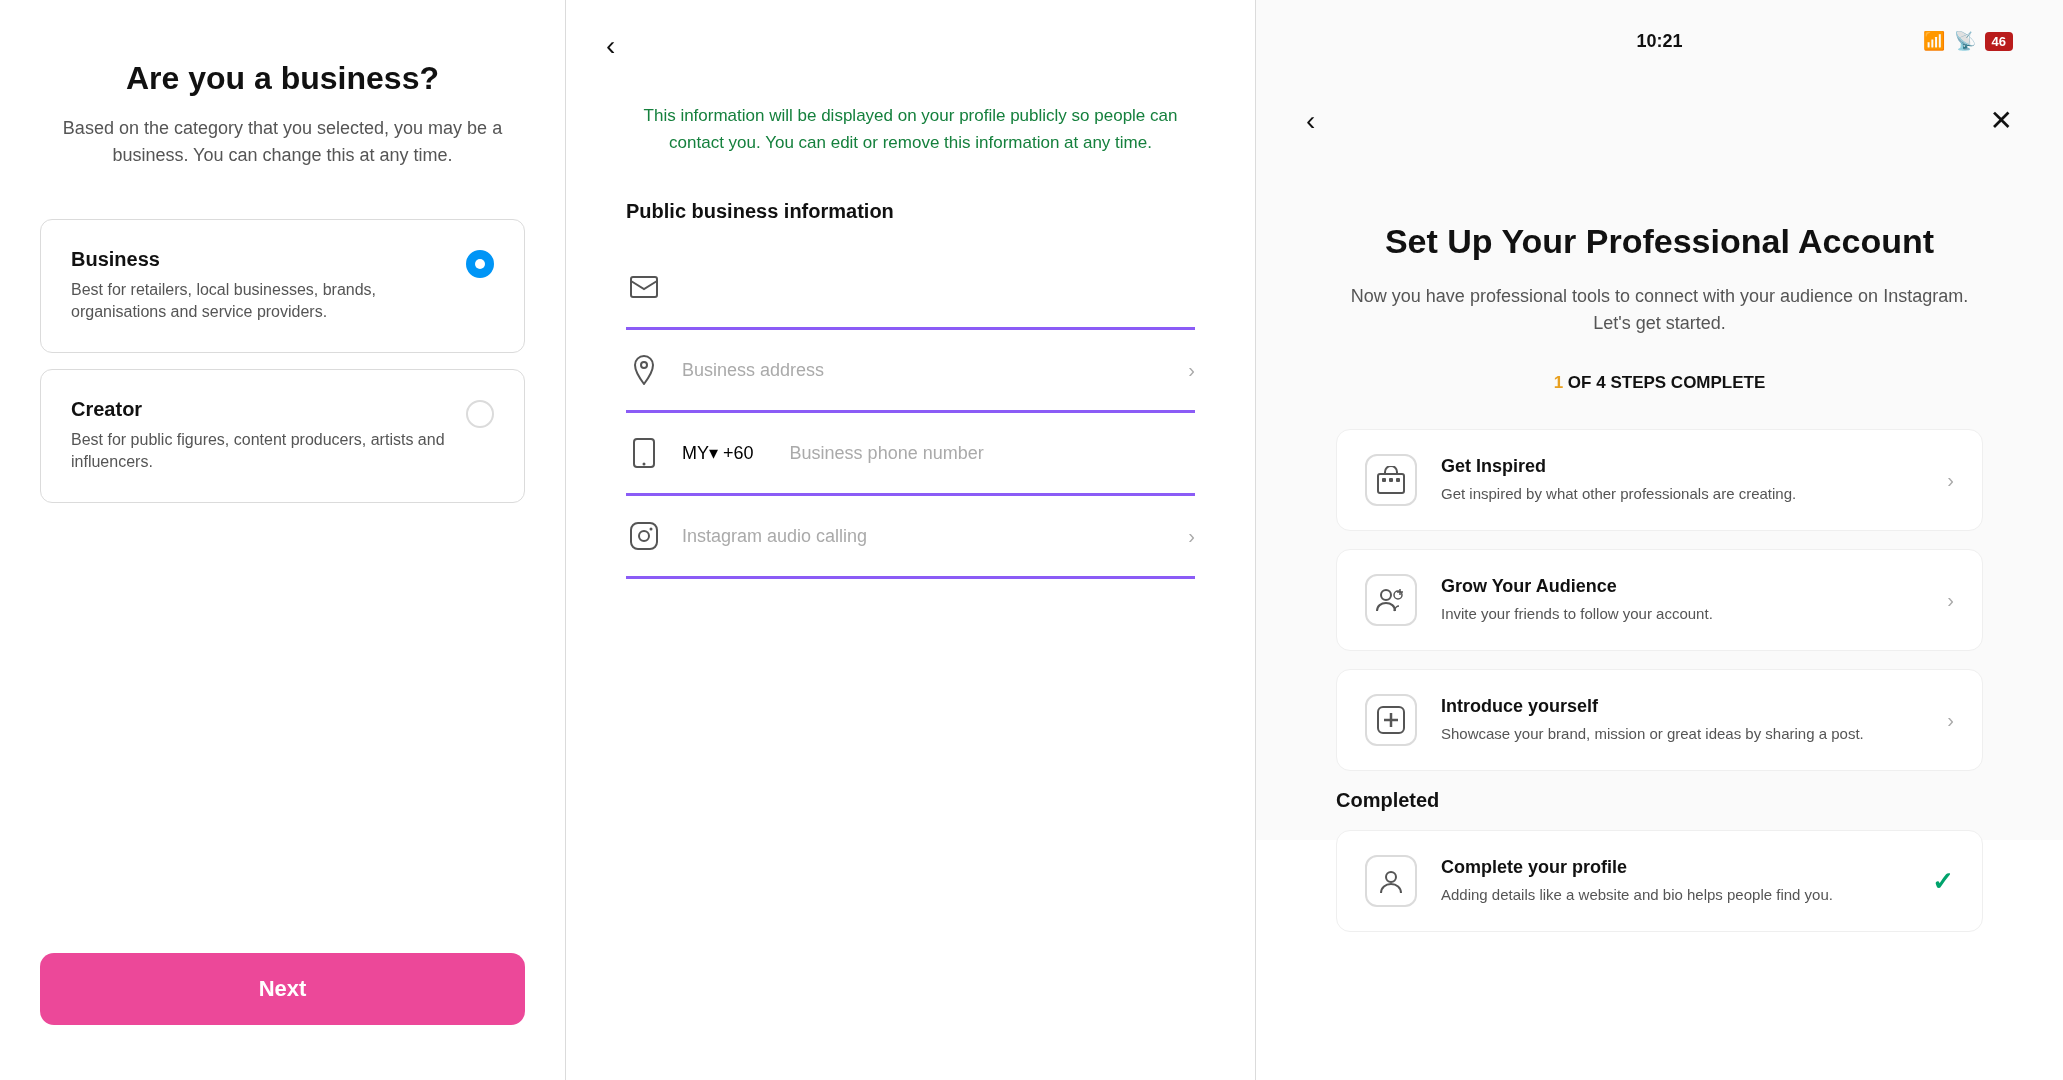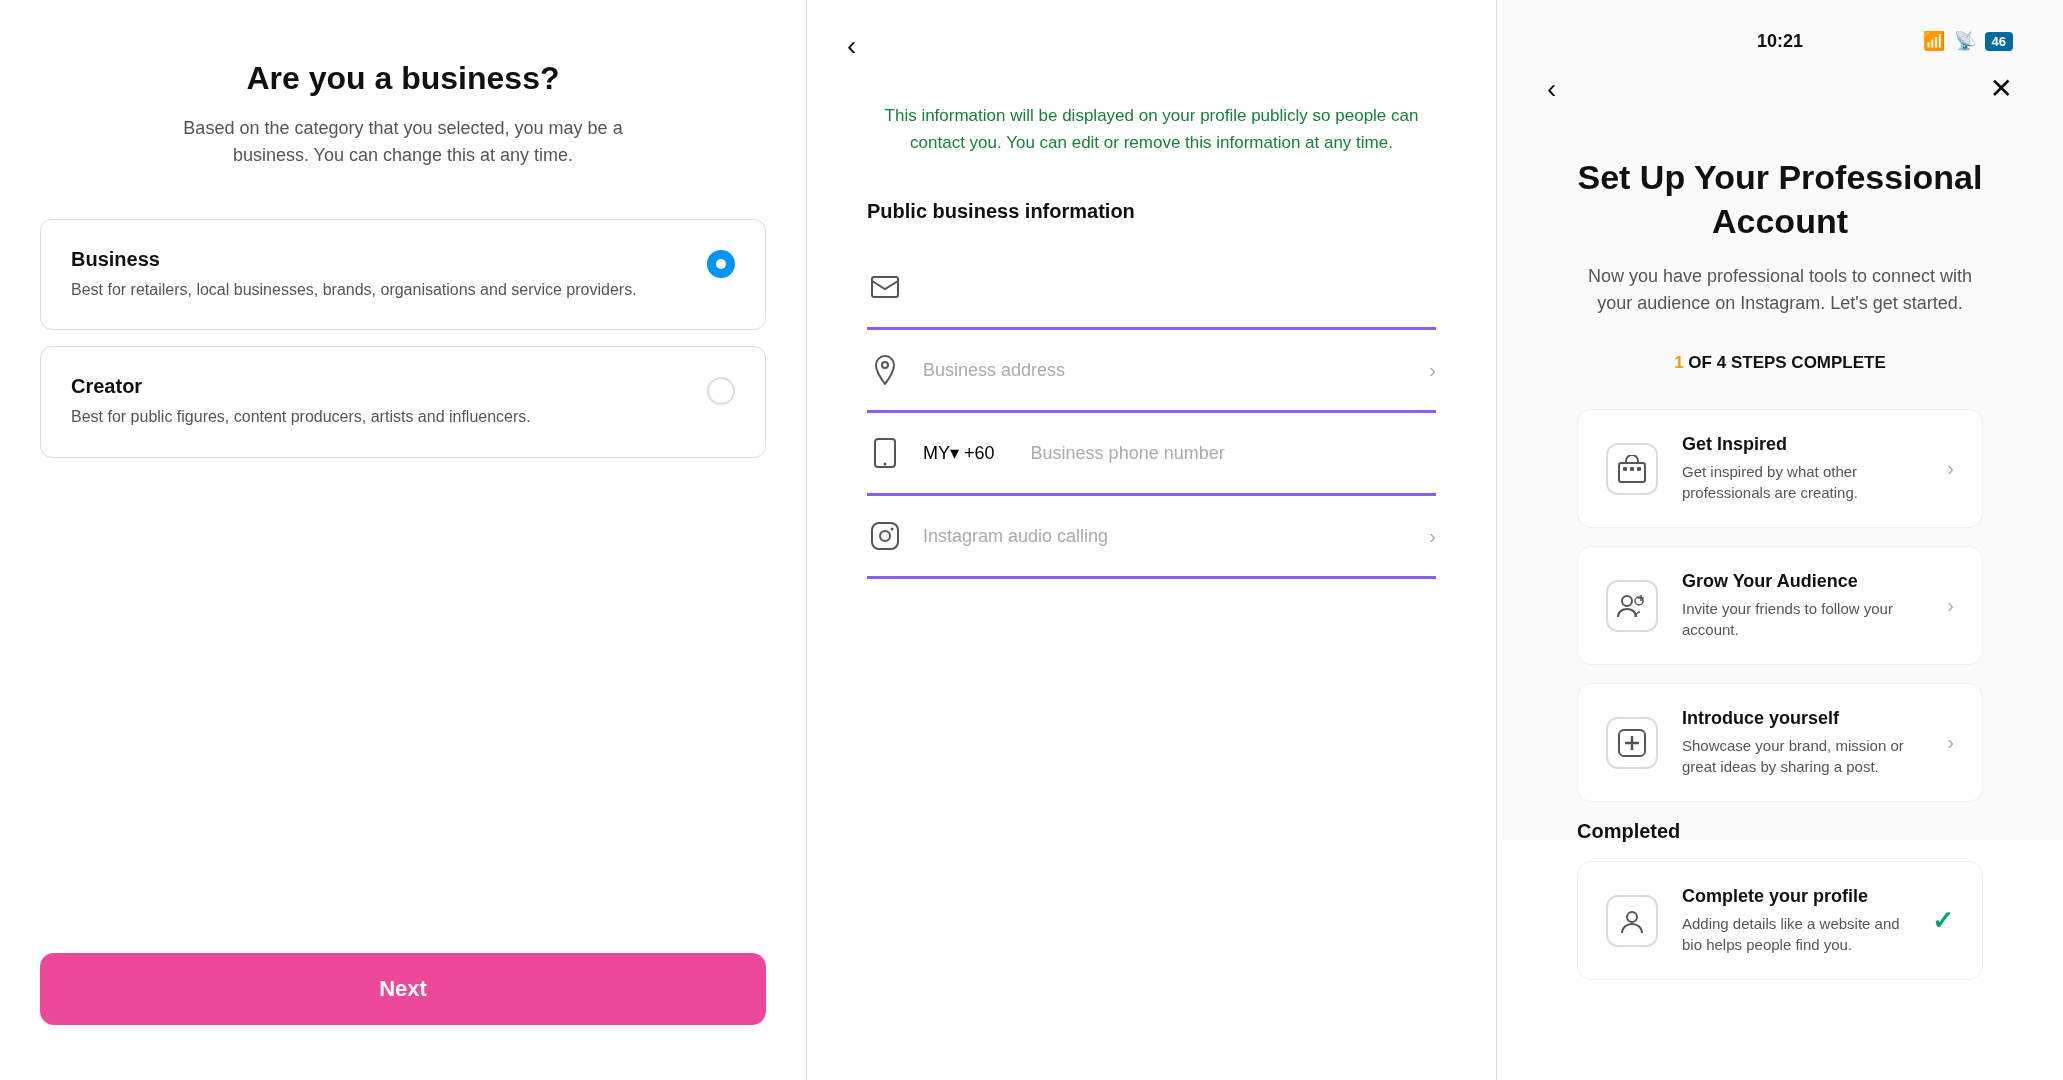--- a/index.html
+++ b/index.html
@@ -7,21 +7,21 @@
       font-family: -apple-system, BlinkMacSystemFont, 'Segoe UI', Helvetica, Arial, sans-serif;
       background: #fff;
       width: 2063px;
       height: 1080px;
       display: flex;
       overflow: hidden;
     }
 
     
     .panel1 {
-      width: 807px;
+      width: 566px;
       height: 1080px;
       background: #fff;
       display: flex;
       flex-direction: column;
       align-items: center;
       padding: 60px 40px 40px;
       border-right: 1px solid #dbdbdb;
       position: relative;
     }
     .panel1-title {
@@ -181,39 +181,40 @@
 
     
     .panel3 {
       flex: 1;
       height: 840px;
       background: #fafafa;
       display: flex;
       flex-direction: column;
       padding: 0;
       position: relative;
+      gap: 32px;
     }
     .panel3-topbar {
       display: flex;
       justify-content: space-between;
       align-items: center;
       padding: 30px 50px 0;
     }
     .status-bar {
       display: flex;
       align-items: center;
       justify-content: center;
       flex: 1;
       gap: 16px;
       font-size: 18px;
       font-weight: 600;
       color: #111;
     }
     .battery-badge {
-      background: #0369a1;
+      background: #b91c1c;
       color: #fff;
       font-size: 13px;
       font-weight: 600;
       padding: 2px 7px;
       border-radius: 4px;
     }
     .panel3-nav {
       display: flex;
       justify-content: space-between;
       align-items: center;

